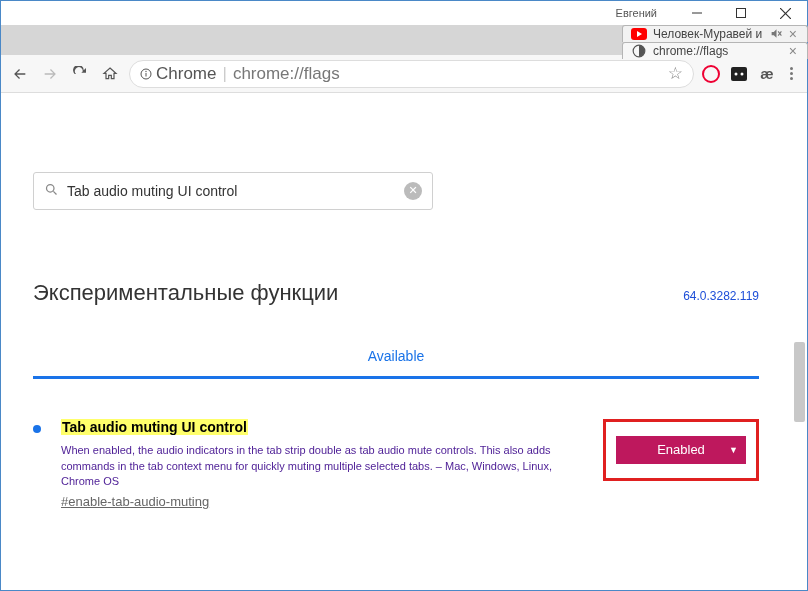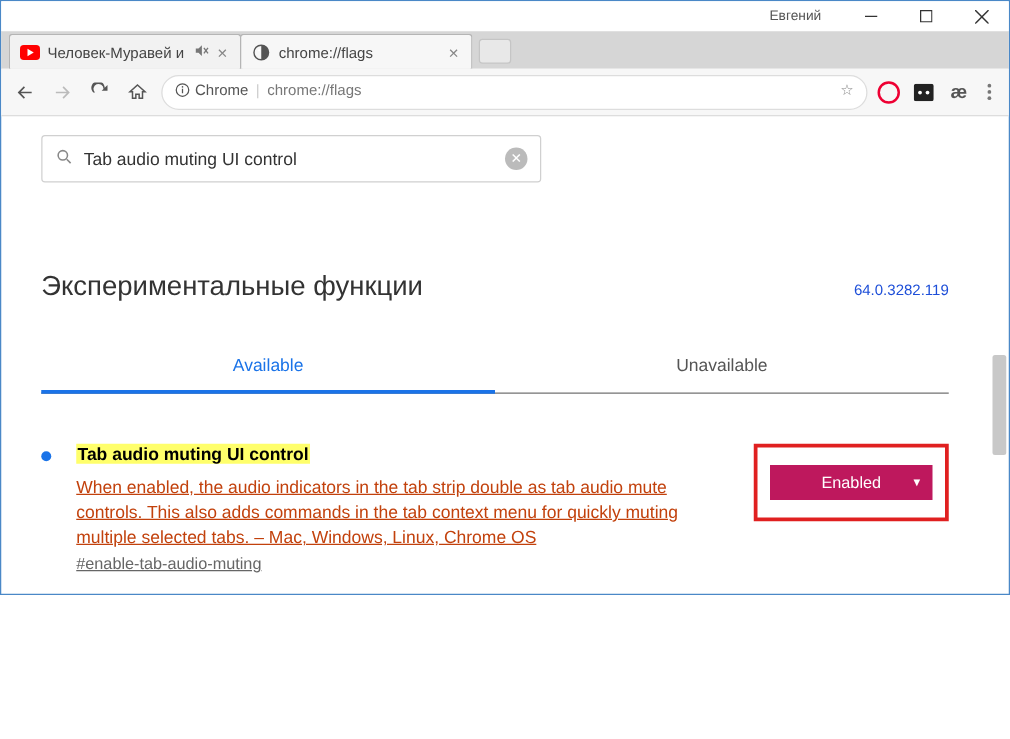--- a/index.html
+++ b/index.html
@@ -1,39 +1,39 @@
 <!DOCTYPE html>
 <html><head>
 <meta charset="utf-8">
 <style>
   * { box-sizing: border-box; margin: 0; padding: 0; }
   body { font-family: "Segoe UI", Arial, sans-serif; font-size: 13px; background: #fff; }
-  .window { width: 808px; height: 476px; border: 1px solid #4a88c7; display: flex; flex-direction: column; background: #fff; position: relative; }
+  .window { width: 808px; height: 591px; border: 1px solid #4a88c7; display: flex; flex-direction: column; background: #fff; position: relative; }
   
   
   .titlebar { height: 24px; display: flex; justify-content: flex-end; align-items: center; background: #fff; }
   .titlebar .user { font-size: 11px; color: #555; margin-right: 18px; }
   .win-btn { width: 44px; height: 24px; display: flex; align-items: center; justify-content: center; }
   .win-btn svg { display: block; }
   
   
-  .tabstrip { height: 30px; display: flex; align-items: flex-end; background: #d6d6d6; padding-left: 6px; gap: 0; }
+  .tabstrip { height: 30px; display: flex; align-items: flex-end; background: #d6d6d6; padding-left: 6px; gap: 0; flex-direction: column; }
   .tab { height: 28px; width: 186px; background: #f2f2f2; border: 1px solid #b5b5b5; border-bottom: none; border-radius: 3px 3px 0 0; display: flex; align-items: center; padding: 0 8px; font-size: 12px; color: #444; position: relative; margin-right: -1px; }
   .tab.active { background: #f7f7f7; z-index: 2; }
   .tab .favicon { width: 16px; height: 16px; margin-right: 6px; flex-shrink: 0; display: flex; align-items: center; justify-content: center; }
   .tab .title { flex: 1; white-space: nowrap; overflow: hidden; text-overflow: ellipsis; }
   .tab .mute { margin: 0 4px; color: #777; font-size: 11px; }
   .tab .close { color: #888; font-size: 14px; padding: 0 2px; }
   .newtab { width: 26px; height: 20px; background: #e8e8e8; border: 1px solid #c5c5c5; border-radius: 3px; margin-left: 6px; margin-bottom: 4px; }
   
   
   .toolbar { height: 38px; background: #f7f7f7; border-bottom: 1px solid #ddd; display: flex; align-items: center; padding: 0 8px; gap: 8px; }
   .navbtn { width: 22px; height: 22px; display: flex; align-items: center; justify-content: center; color: #555; }
   .navbtn.disabled { color: #bbb; }
-  .omnibox { flex: 1; height: 28px; background: #fff; border: 1px solid #ddd; border-radius: 14px; display: flex; align-items: flex-start; padding: 4px 10px; gap: 6px; font-size: 12px; }
+  .omnibox { flex: 1; height: 28px; background: #fff; border: 1px solid #ddd; border-radius: 14px; display: flex; align-items: center; padding: 4px 10px; gap: 6px; font-size: 17px; }
   .omnibox .secure { display: flex; align-items: center; gap: 4px; color: #555; }
   .omnibox .sep { color: #ccc; }
   .omnibox .url { color: #777; }
   .omnibox .spacer { flex: 1; }
   .omnibox .star { color: #888; }
   .ext-icons { display: flex; gap: 10px; align-items: center; }
   .ext-icons span { width: 18px; height: 18px; display: flex; align-items: center; justify-content: center; }
   .opera { width: 16px; height: 16px; border-radius: 50%; border: 2px solid #e03; }
   .menu-dots { display: flex; flex-direction: column; gap: 2px; padding: 0 6px; }
   .menu-dots i { width: 3px; height: 3px; background: #777; border-radius: 50%; }
@@ -58,21 +58,21 @@
   .tabs { display: flex; margin: 28px 32px 0 32px; border-bottom: 1px solid #737373; }
   .flagtab { flex: 1; text-align: center; padding: 14px 0; font-size: 14px; color: #555; position: relative; }
   .flagtab.active { color: #1a73e8; }
   .flagtab.active::after { content: ""; position: absolute; left: 0; right: 0; bottom: -1px; height: 3px; background: #1a73e8; }
   
   .flag-item { display: flex; padding: 40px 32px 20px 32px; gap: 20px; align-items: flex-start; }
   .bullet { width: 8px; height: 8px; border-radius: 50%; background: #1a73e8; margin-top: 6px; flex-shrink: 0; }
   .flag-body { flex: 1; }
   .flag-title { font-size: 14px; font-weight: 700; color: #222; display: inline-block; }
   .flag-title mark { background: #ffff6b; padding: 0 1px; }
-  .flag-desc { font-size: 14px; color: #c2410c; margin-top: 8px; line-height: 1.45; max-width: 560px; text-decoration: underline; }
+  .flag-desc { font-size: 11px; color: #4c1d95; margin-top: 8px; line-height: 1.45; max-width: 560px; }
   .flag-hash { font-size: 13px; color: #666; text-decoration: underline; margin-top: 4px; display: inline-block; }
   .flag-action { border: 3px solid #e02020; padding: 14px 10px; }
   .enable-select { width: 130px; height: 28px; background: #be185d; color: #fff; display: flex; align-items: center; justify-content: center; font-size: 13px; position: relative; }
   .enable-select .chev { position: absolute; right: 8px; font-size: 9px; }
 </style>
 </head>
 <body>
 
 <div class="window">
 
@@ -200,21 +200,20 @@
         </div>
       </div>
 
       <div class="heading-row">
         <h1>Экспериментальные функции</h1>
         <span class="version">64.0.3282.119</span>
       </div>
 
       <div class="tabs">
         <div class="flagtab active">Available</div>
-        <div class="flagtab">Unavailable</div>
       </div>
 
       <div class="flag-item">
         <div class="bullet"></div>
         <div class="flag-body">
           <span class="flag-title"><mark>Tab audio muting UI control</mark></span>
           <div class="flag-desc">When enabled, the audio indicators in the tab strip double as tab audio mute controls. This also adds commands in the tab context menu for quickly muting multiple selected tabs. – Mac, Windows, Linux, Chrome OS</div>
           <a class="flag-hash">#enable-tab-audio-muting</a>
         </div>
         <div class="flag-action">

